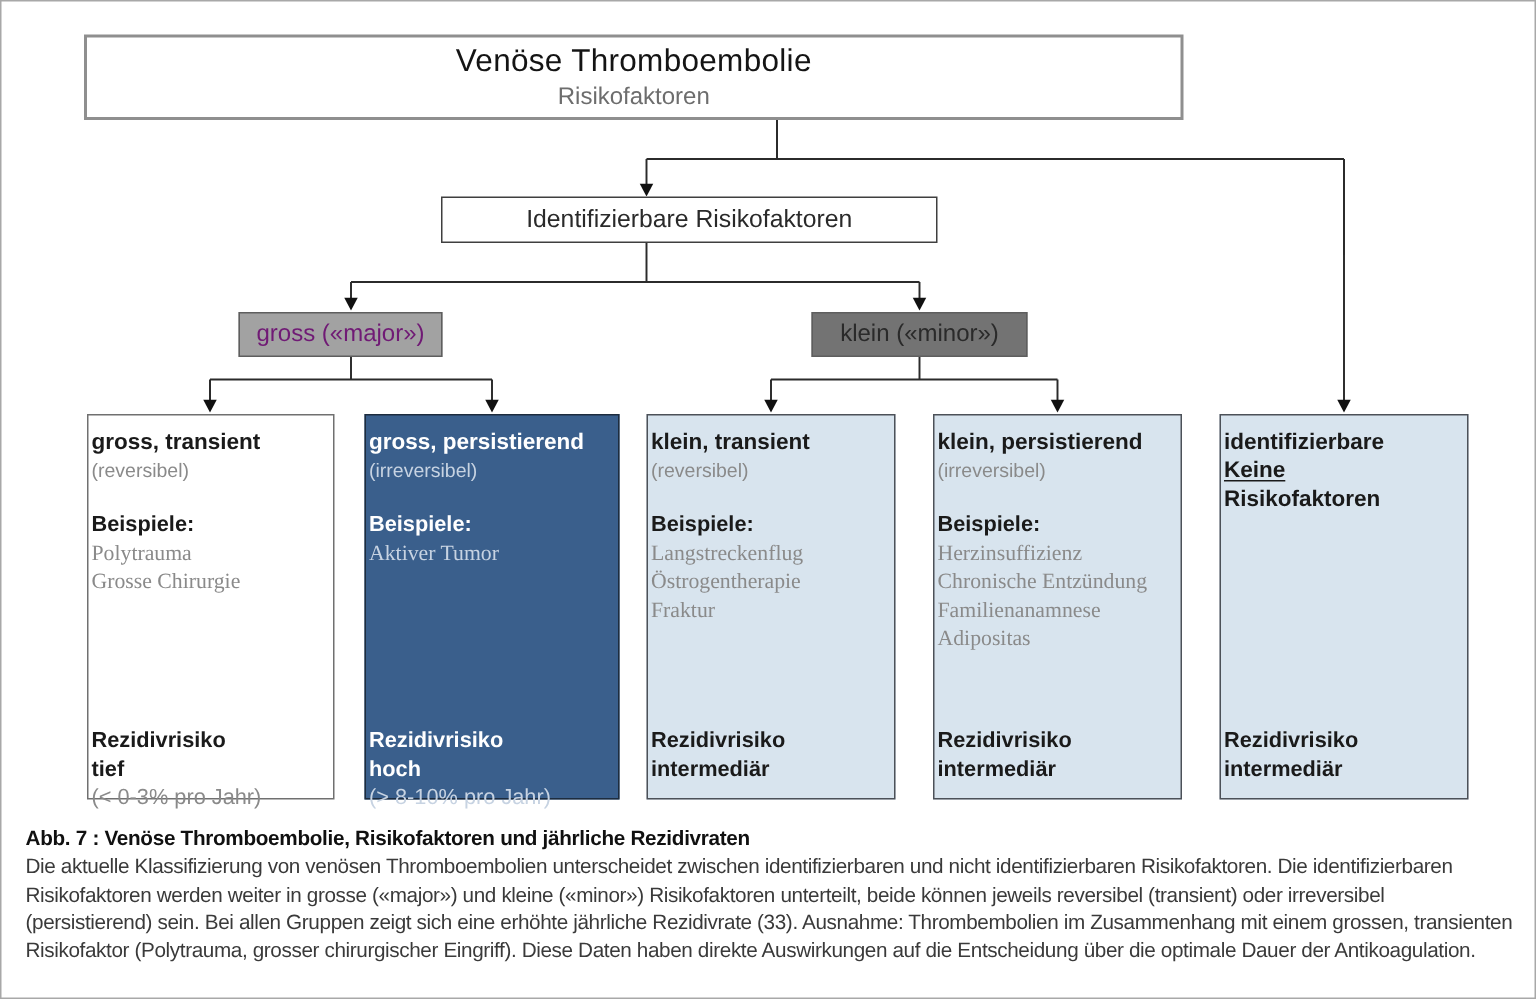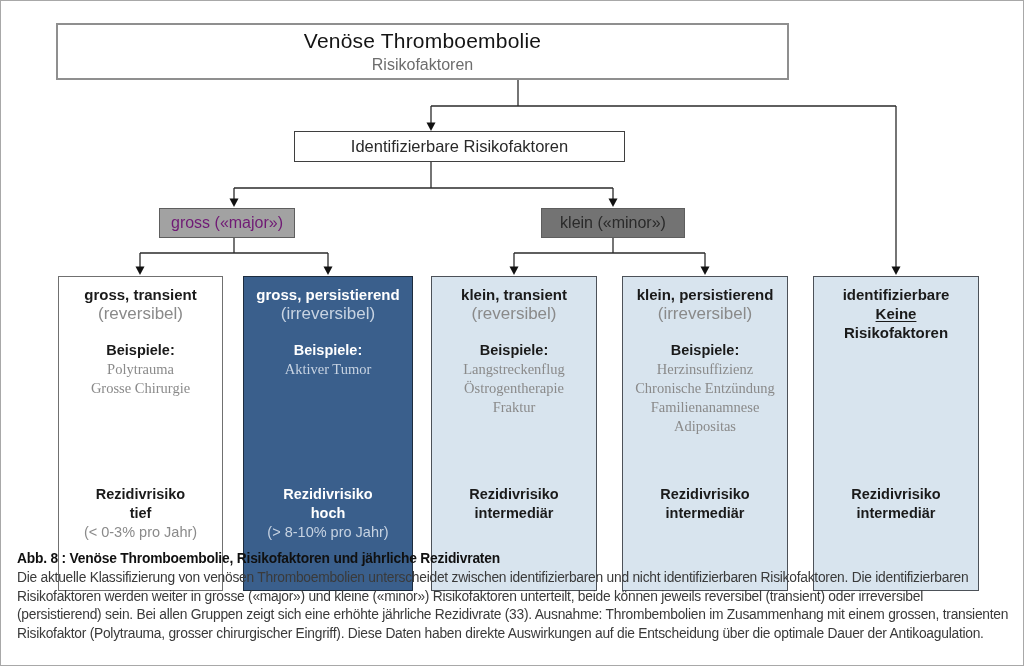--- a/index.html
+++ b/index.html
@@ -35,32 +35,32 @@
     border:1px solid #5e5e5e;background:#a2a2a2;
     font-size:16px;color:#701a75;
   }
   .minor-box{
     left:540px;top:207px;width:144px;height:30px;
     border:1px solid #5e5e5e;background:#737373;
     font-size:16px;color:#2a2a2a;
   }
 
   .leaf{
-    position:absolute;top:275px;height:315px;box-sizing:border-box;
-    text-align:center;font-size:14px;
+    position:absolute;top:275px;height:257px;box-sizing:border-box;
+    text-align:left;font-size:14px;
   }
   .leaf-b1{left:57px;width:165px;background:#ffffff;border:1.5px solid #707070;}
   .leaf-b2{left:242px;width:170px;background:#3a5f8c;border:1.5px solid #1d2c3e;}
   .leaf-b3{left:430px;width:166px;background:#d8e4ee;border:1.5px solid #4c5158;}
   .leaf-b4{left:621px;width:166px;background:#d8e4ee;border:1.5px solid #4c5158;}
   .leaf-b5{left:812px;width:166px;background:#d8e4ee;border:1.5px solid #4c5158;}
 
   .bx-title{position:absolute;top:8px;left:2px;right:2px;line-height:19px;}
   .bx-title .t{font-weight:700;font-size:15px;color:#1a1a1a;}
-  .bx-title .s{font-size:17px;color:#8a8a8a;}
+  .bx-title .s{font-size:13px;color:#8a8a8a;}
   .bx-examples{position:absolute;top:64px;left:2px;right:2px;line-height:19px;}
   .bx-examples .lbl{font-weight:700;font-size:14.5px;color:#1a1a1a;}
   .bx-examples .items{font-size:14.5px;color:#8a8a8a;white-space:pre-line;font-family:Liberation Serif, serif;}
   .bx-risk{position:absolute;top:182px;left:2px;right:2px;line-height:19px;margin-top:26px;}
   .bx-risk .lines{font-weight:600;font-size:14.5px;color:#1a1a1a;white-space:pre-line;}
   .bx-risk .note{font-size:14.5px;color:#8a8a8a;}
 
   
   .leaf-b2 .bx-title .t,
   .leaf-b2 .bx-examples .lbl,
@@ -197,17 +197,17 @@
       <div class="t">Risikofaktoren</div>
     </div>
     <div class="bx-risk">
       <div class="lines">Rezidivrisiko
 intermediär</div>
       <div class="note"></div>
     </div>
   </div>
 
   <div class="caption">
-    <div class="caption-title">Abb. 8 : Venöse Thromboembolie, Risikofaktoren und jährliche Rezidivraten</div>
+    <div class="caption-title">Abb. 7 : Venöse Thromboembolie, Risikofaktoren und jährliche Rezidivraten</div>
     <div class="caption-body">Die aktuelle Klassifizierung von venösen Thromboembolien unterscheidet zwischen identifizierbaren und nicht identifizierbaren Risikofaktoren. Die identifizierbaren Risikofaktoren werden weiter in grosse («major») und kleine («minor») Risikofaktoren unterteilt, beide können jeweils reversibel (transient) oder irreversibel (persistierend) sein. Bei allen Gruppen zeigt sich eine erhöhte jährliche Rezidivrate (33). Ausnahme: Thrombembolien im Zusammenhang mit einem grossen, transienten Risikofaktor (Polytrauma, grosser chirurgischer Eingriff). Diese Daten haben direkte Auswirkungen auf die Entscheidung über die optimale Dauer der Antikoagulation.</div>
   </div>
 
 </div>
 
 </body></html>

